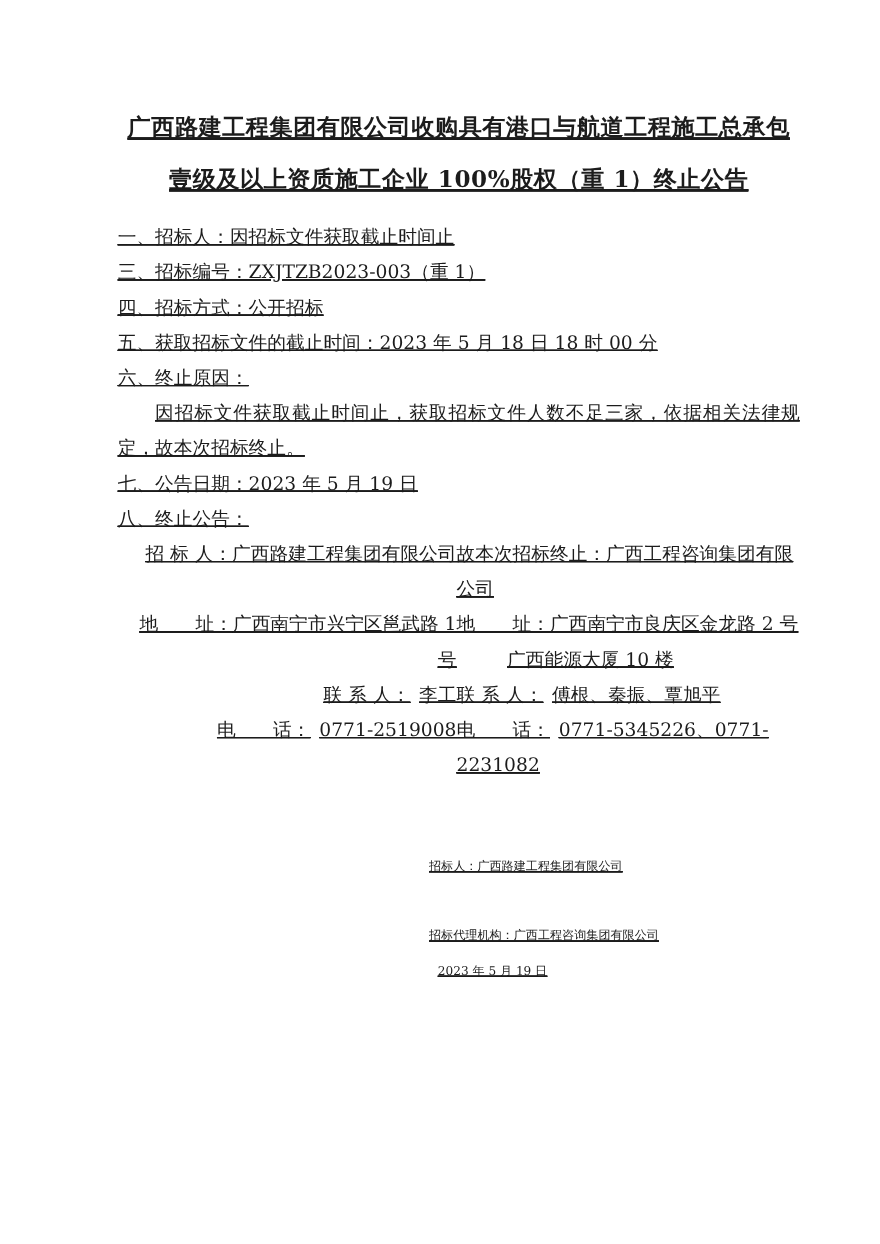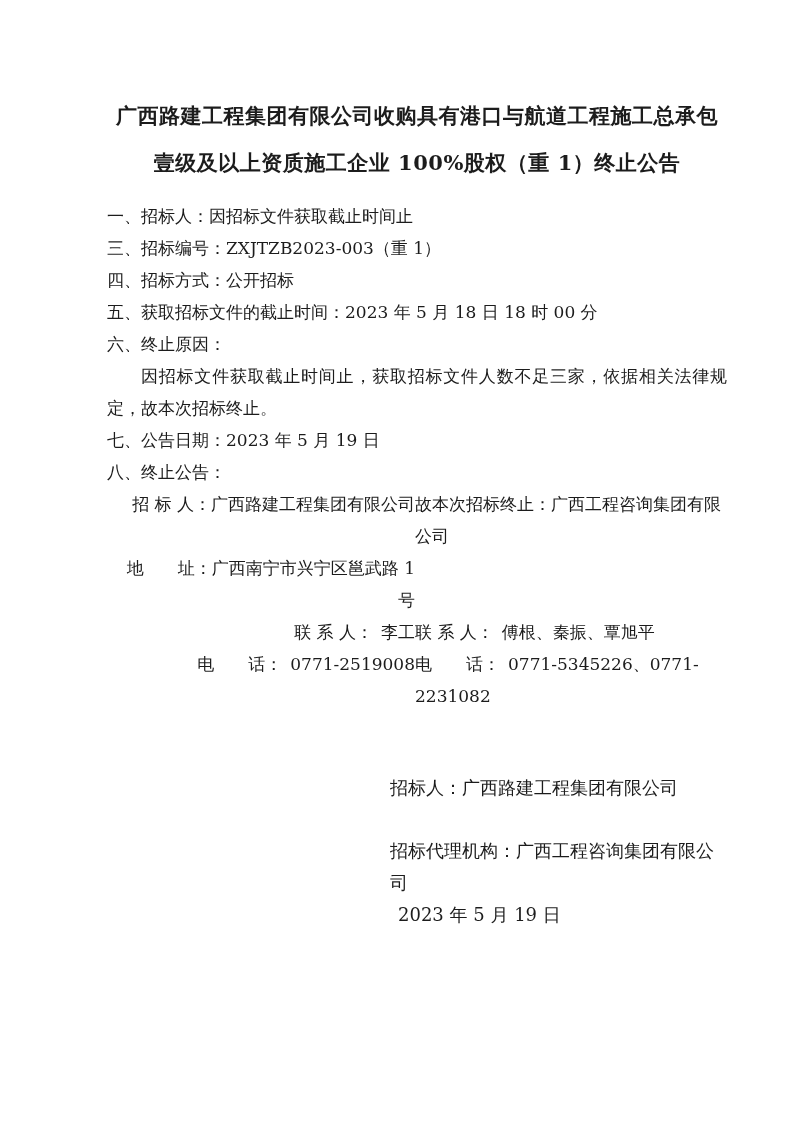--- a/index.html
+++ b/index.html
@@ -1,15 +1,15 @@
 <!DOCTYPE html>
 <html><head>
 <meta charset="utf-8">
 <style>
-  * { margin: 0; padding: 0; box-sizing: border-box; }
+  * { margin: 0; padding: 0; box-sizing: border-box; text-decoration: underline; }
   html, body { background: #ffffff; }
   body {
     width: 800px; height: 1131px;
     font-family: "DejaVu Serif", "Liberation Serif", serif;
     color: #1c1c1c;
     overflow: hidden;
   }
   .page {
     width: 800px; height: 1131px;
     padding: 92px 73px 0 107px;
@@ -31,21 +31,21 @@
   .para-indent { text-indent: 2em; }
   .contact { font-size: 17px; line-height: 32px; }
   .contact-row { display: flex; }
   .c-left { width: 308px; flex: none; text-align: right; }
   .c-right { flex: 1; }
   .hang { padding-left: 46px; text-indent: -46px; }
   .val-gap { margin-left: 8px; }
   .signature {
     margin-left: 283px;
     margin-top: 60px;
-    font-size: 18px;
+    font-size: 11px;
     line-height: 32px;
   }
   .sig-agency { margin-top: 31px; }
   .sig-date { padding-left: 8px; }
 </style>
 </head>
 <body>
 
 <div class="page">
 
@@ -68,20 +68,23 @@
         <span>招 标 人：</span><span>广西路建工程集团有限公司</span>
       </div>
       <div class="c-right">
         <span>故本次招标终止：</span><span>广西工程咨询集团有限公司</span>
       </div>
     </div>
     <div class="contact-row">
       <div class="c-left">
         <span>地　　址：</span><span>广西南宁市兴宁区邕武路 1 号</span>
       </div>
+      <div class="c-right hang">
+        <span>地　　址：</span><span>广西南宁市良庆区金龙路 2 号广西能源大厦 10 楼</span>
+      </div>
     </div>
     <div class="contact-row">
       <div class="c-left">
         <span>联 系 人：</span><span class="val-gap">李工</span>
       </div>
       <div class="c-right">
         <span>联 系 人：</span><span class="val-gap">傅根、秦振、覃旭平</span>
       </div>
     </div>
     <div class="contact-row">

